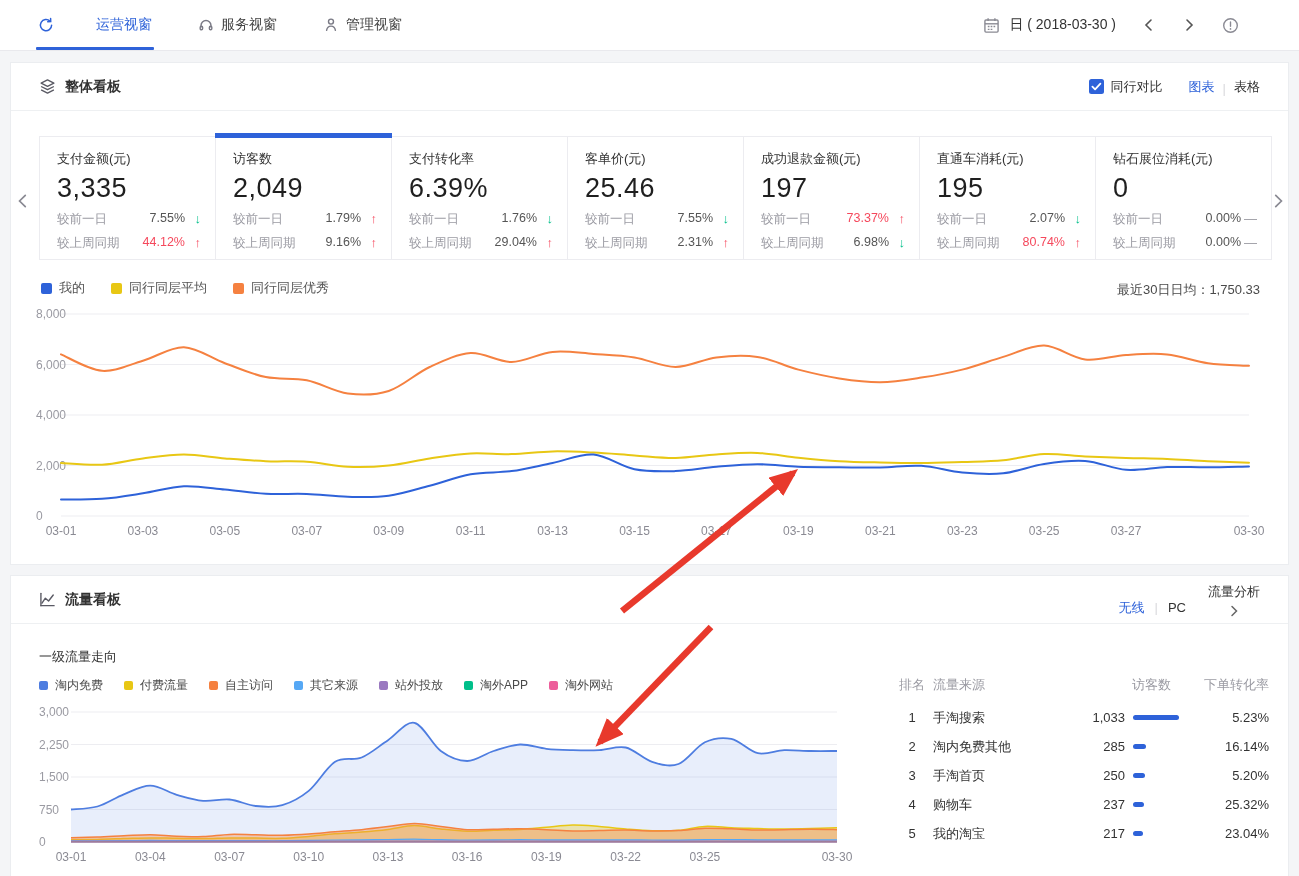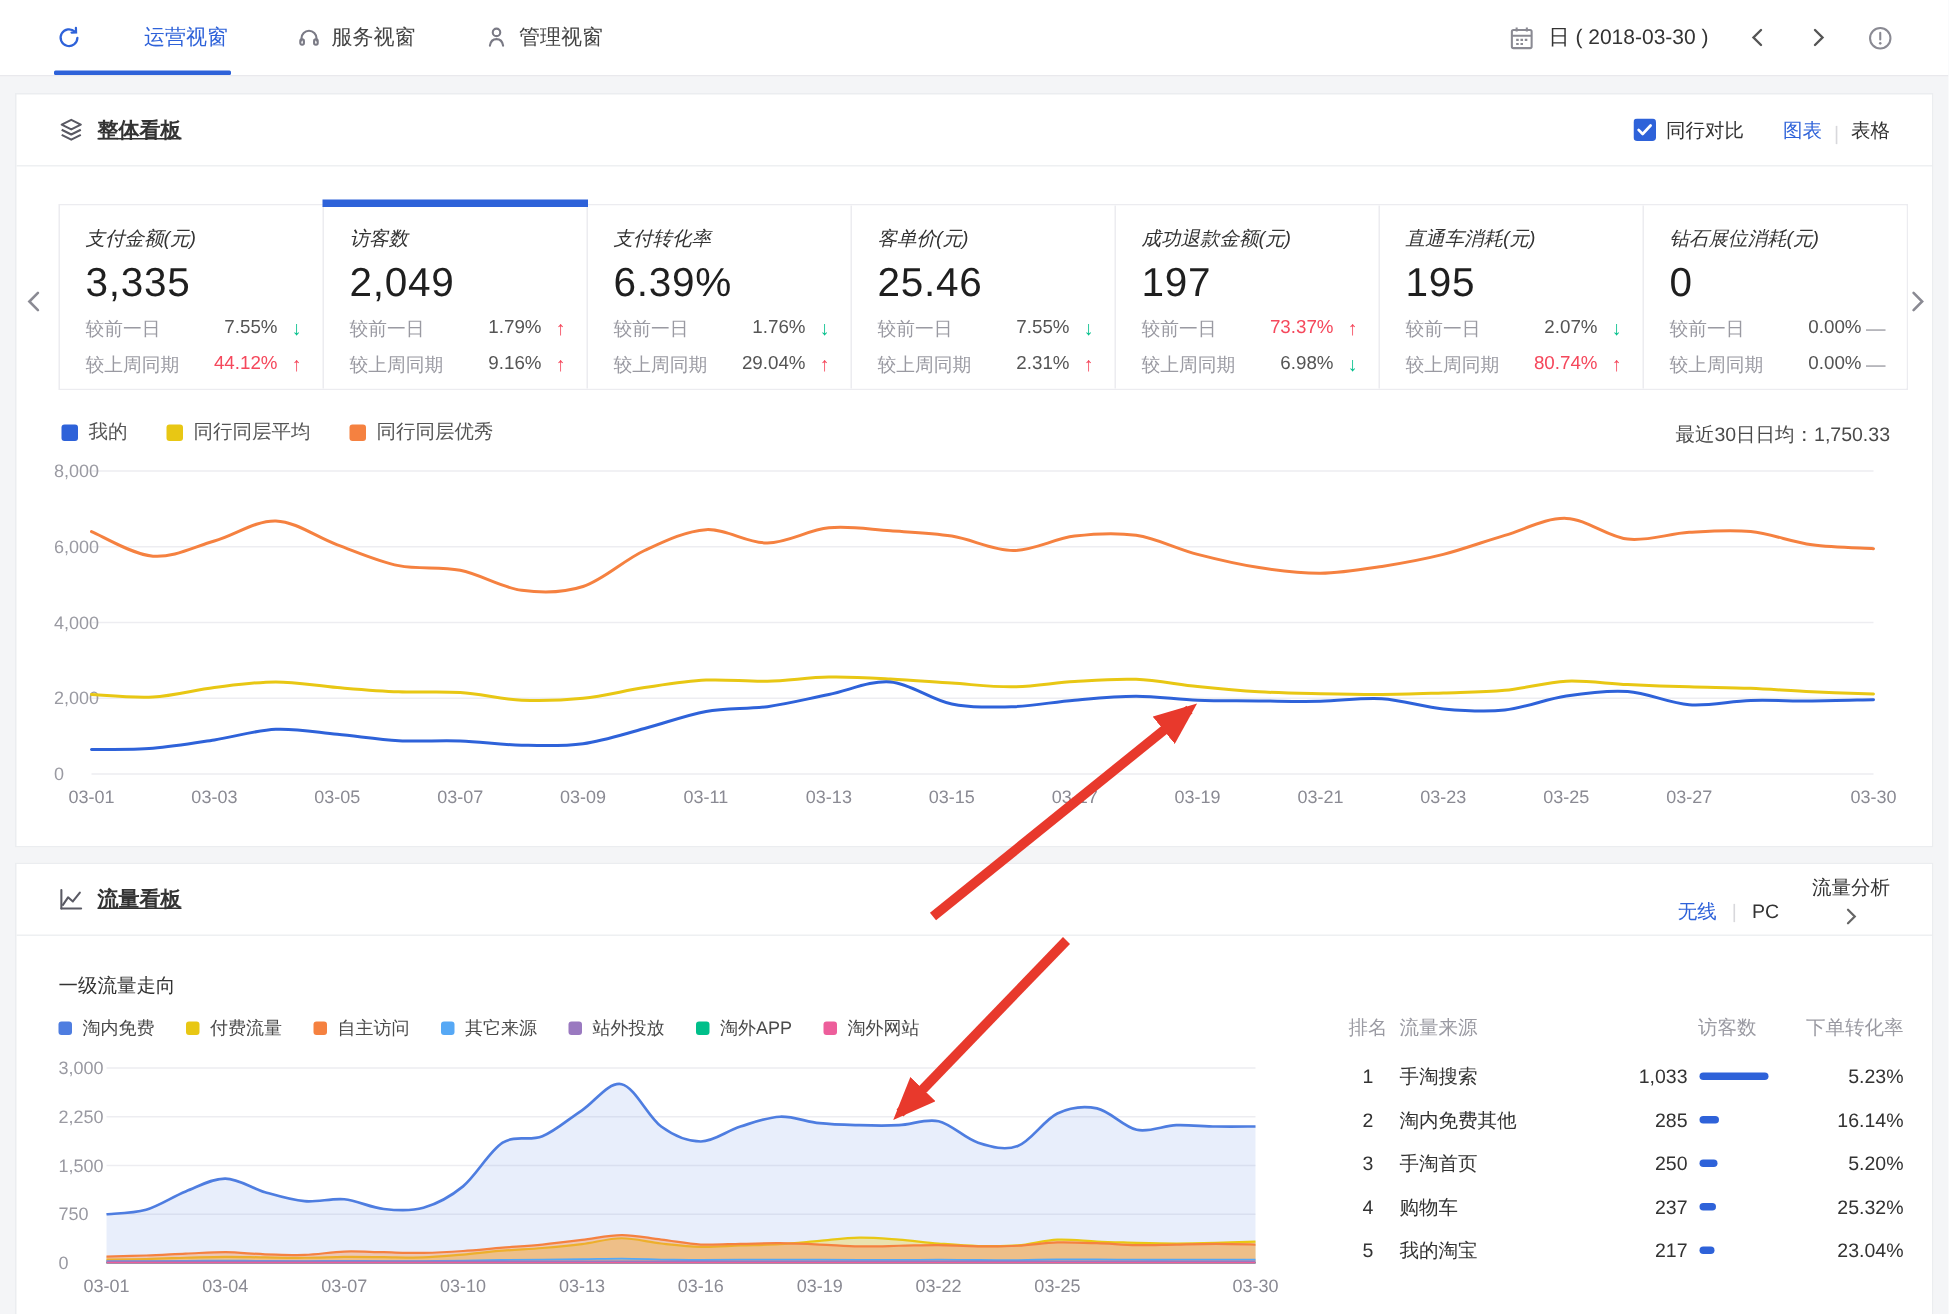--- a/index.html
+++ b/index.html
@@ -25,52 +25,52 @@
     font-size:14px; color:#444; cursor:pointer; position:relative;
   }
   .tab .ticon { width:16px; height:16px; color:#7a7a85; }
   .tab.active { color:#2e62d9;gap:42px; }
   .tab.active .ticon { color:#2e62d9; }
   .tab.active::after {
     content:""; position:absolute; left:-2px; right:-2px; bottom:0; height:3px;
     background:#2e62d9; border-radius:1px;
   }
   .topbar-right {
-    margin-left:auto; display:flex; align-items:center; gap:26px; padding-right:37px;
+    margin-left:auto; display:flex; align-items:center; gap:26px; padding-right:60px;
   }
   .date-picker { display:flex; align-items:center; gap:9px; font-size:14px; color:#333; }
   .cal-icon { width:17px; height:17px; color:#8a8a93; }
   .nav-chev { width:14px; height:14px; color:#555; cursor:pointer; }
   .info-icon { width:17px; height:17px; color:#8a8a93; cursor:pointer; }
 
   
   .panel { position:absolute; left:10px; width:1279px; background:#fff; border:1px solid #ebedf0; }
   .panel-1 { top:62px; height:503px; }
   .panel-2 { top:575px; height:320px; }
   .panel-header {
     height:48px; border-bottom:1px solid #eef0f2;
     display:flex; align-items:center; padding:0 28px;
   }
-  .panel-title { display:flex; align-items:center; gap:9px; font-size:14px; font-weight:700; color:#333;text-decoration:underline; }
+  .panel-title { display:flex; align-items:center; gap:9px; font-size:14px; font-weight:700; color:#333; }
   .panel-title .picon { width:17px; height:17px; color:#5a5a64; }
   .header-right { margin-left:auto; display:flex; align-items:center; gap:14px; font-size:13px; }
 
   .checkbox-group { display:flex; align-items:center; gap:7px; cursor:pointer; margin-right:12px; }
   .checkbox { width:15px; height:15px; }
   .view-toggle { display:flex; align-items:flex-end; gap:8px; }
   .link-blue { color:#2e62d9; cursor:pointer; }
   .sep { color:#d8d8dc; }
   .view-table { color:#333; cursor:pointer; }
 
   
   .cards { position:absolute; left:28px; top:73px; width:1233px; height:124px; display:flex; border:1px solid #ececf0; }
   .card { flex:1 1 0; border-right:1px solid #ececf0; position:relative; padding:13px 14px 0 17px; cursor:pointer; background:#fff; }
   .card:last-child { border-right:none; }
   .card.selected::before { content:""; position:absolute; left:-1px; right:-1px; top:-4px; height:5px; background:#2e62d9; }
-  .card-title { font-size:13px; color:#333; white-space:nowrap;font-style:italic; }
+  .card-title { font-size:13px; color:#333; white-space:nowrap; }
   .card-value { font-size:27px; color:#1f1f1f; margin-top:5px; letter-spacing:0.5px; }
   .krow { display:flex; align-items:flex-start; font-size:12.5px; margin-top:7px; white-space:nowrap; }
   .krow:first-of-type { margin-top:12px; }
   .klabel { color:#9a9aa2; }
   .kval { margin-left:auto; color:#555; }
   .kval.hl { color:#f5485c; }
   .karrow { width:16px; text-align:right; font-weight:700; font-size:13px; }
   .karrow.up { color:#f5485c; }
   .karrow.down { color:#00bf8a; }
   .karrow.flat { color:#9a9aa2; font-weight:400; }

